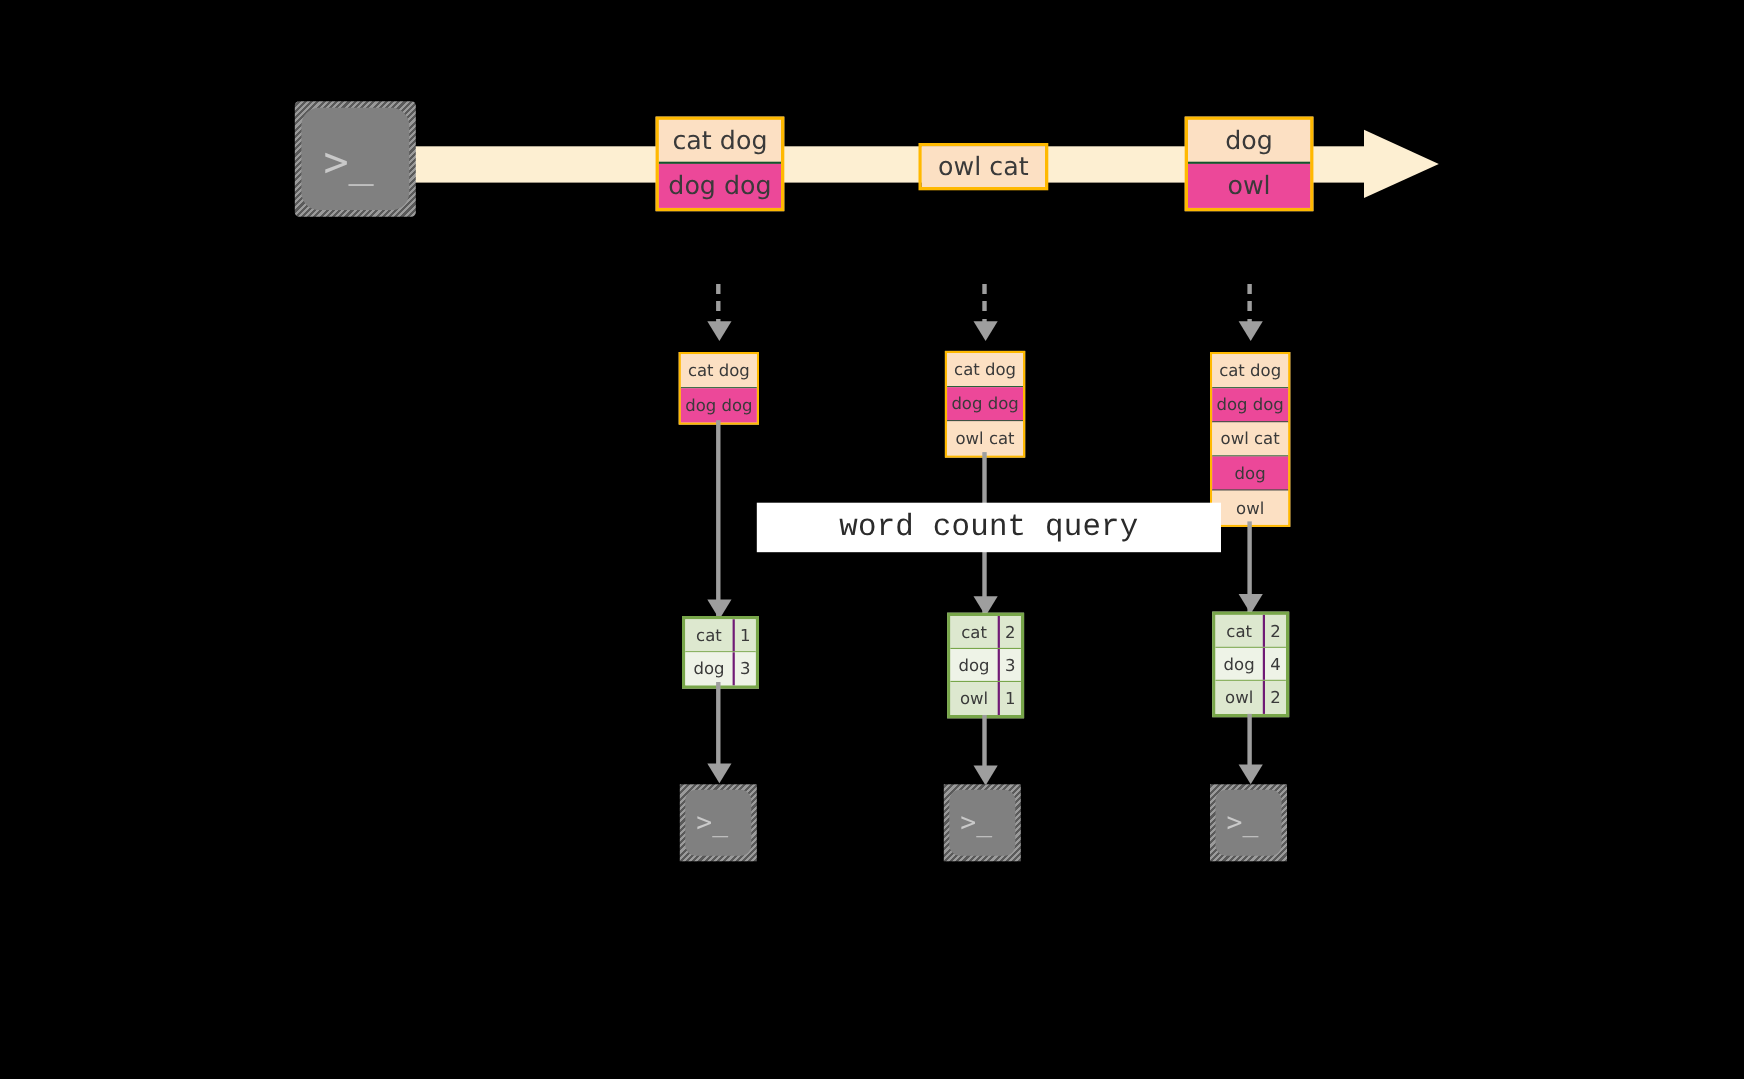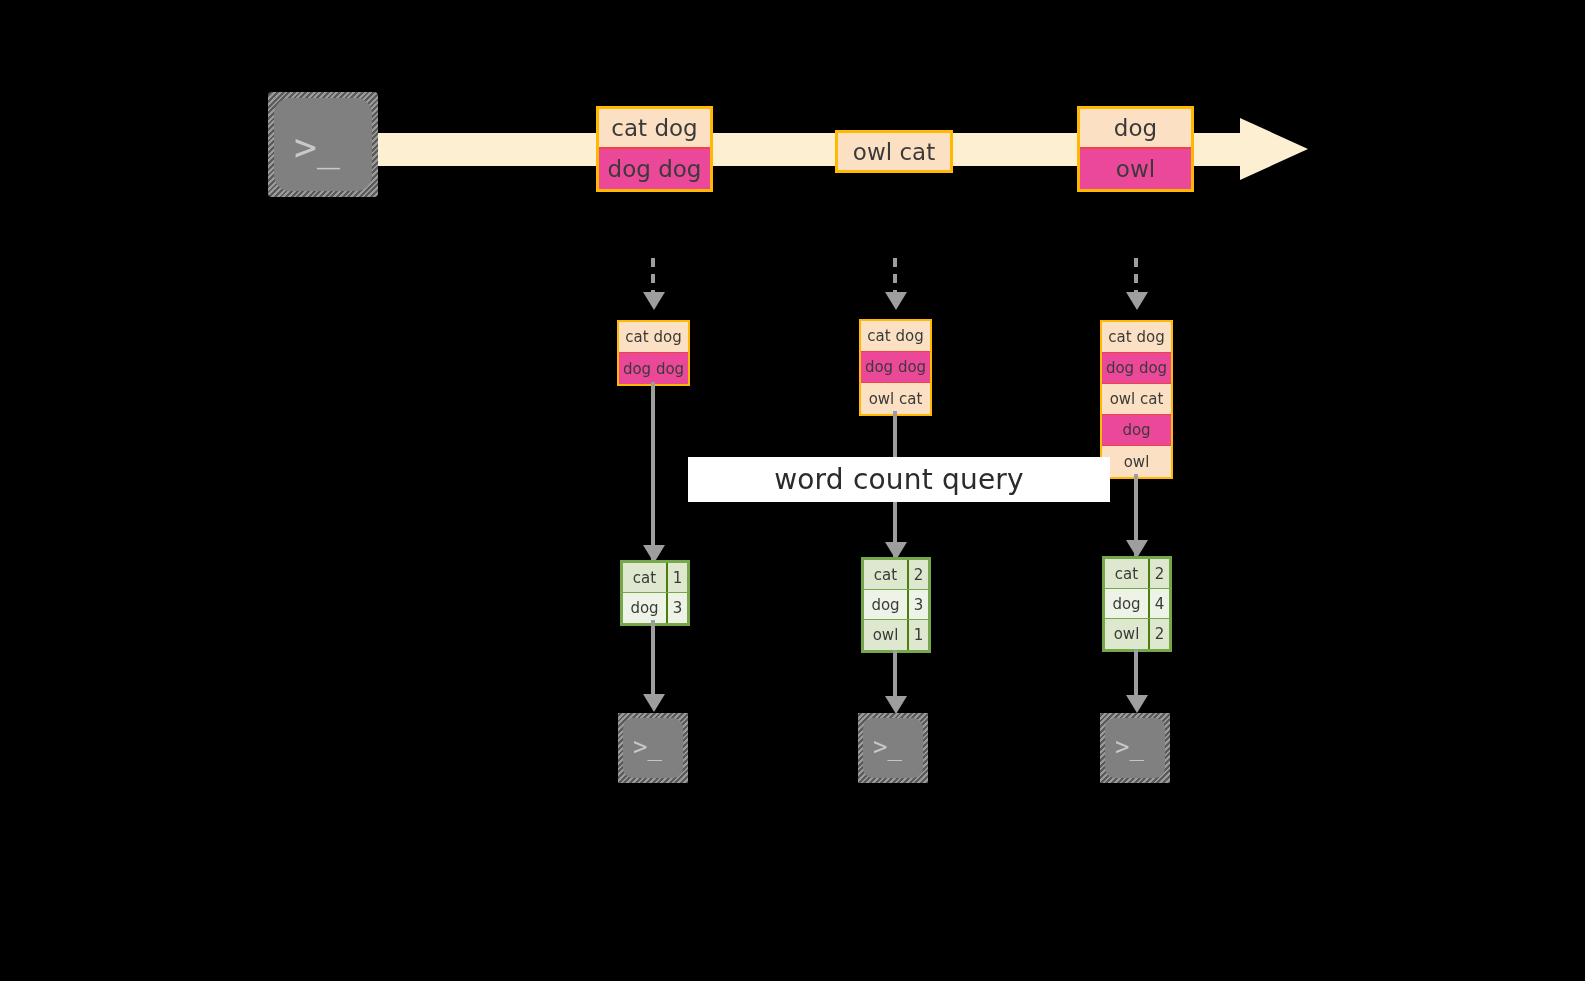--- a/index.html
+++ b/index.html
@@ -74,21 +74,21 @@
   .rec-stack {
     position: absolute;
     border: 3px solid #ffb900;
     background: #fce5cd;
   }
   .rec {
     display: flex;
     align-items: center;
     justify-content: center;
     color: #3a3a3a;
-    border-bottom: 2px solid #ef4444;
+    border-bottom: 2px solid #14532d;
   }
   .rec:last-child { border-bottom: none; }
   .rec.dark  { background: #fce0c3; }
   .rec.light { background: #ec4899; }
 
   
   .top-box .rec { height: 40px; font-size: 23px; }
   .top-box.single .rec { height: 37px; }
 
   
@@ -108,21 +108,21 @@
     height: 30px;
     border-bottom: 1px solid #78a64a;
   }
   .tbl-row:last-child { border-bottom: none; }
   .tbl-row.dark  { background: #dde8cf; }
   .tbl-row.light { background: #eef3e7; }
   .tbl-word {
     flex: 0 0 45px;
     display: flex; align-items: center; justify-content: center;
     font-size: 15px; color: #3a3a3a;
-    border-right: 2px solid #4d7c0f;
+    border-right: 2px solid #701a75;
   }
   .tbl-cnt {
     flex: 1;
     display: flex; align-items: center; justify-content: center;
     font-size: 15px; color: #3a3a3a;
   }
 
   
   .arr-line {
     position: absolute;
@@ -151,20 +151,21 @@
     width: 422px; height: 45px;
     background: #ffffff;
     display: flex;
     align-items: center;
     justify-content: center;
   }
   .query-band span {
     font-size: 28px;
     color: #2b2b2b;
     letter-spacing: .2px;
+    font-family: Liberation Mono, monospace;
   }
 </style>
 </head>
 <body>
 
 <div id="stage">
 
   <div class="band"></div>
   <div class="band-head"></div>
 

